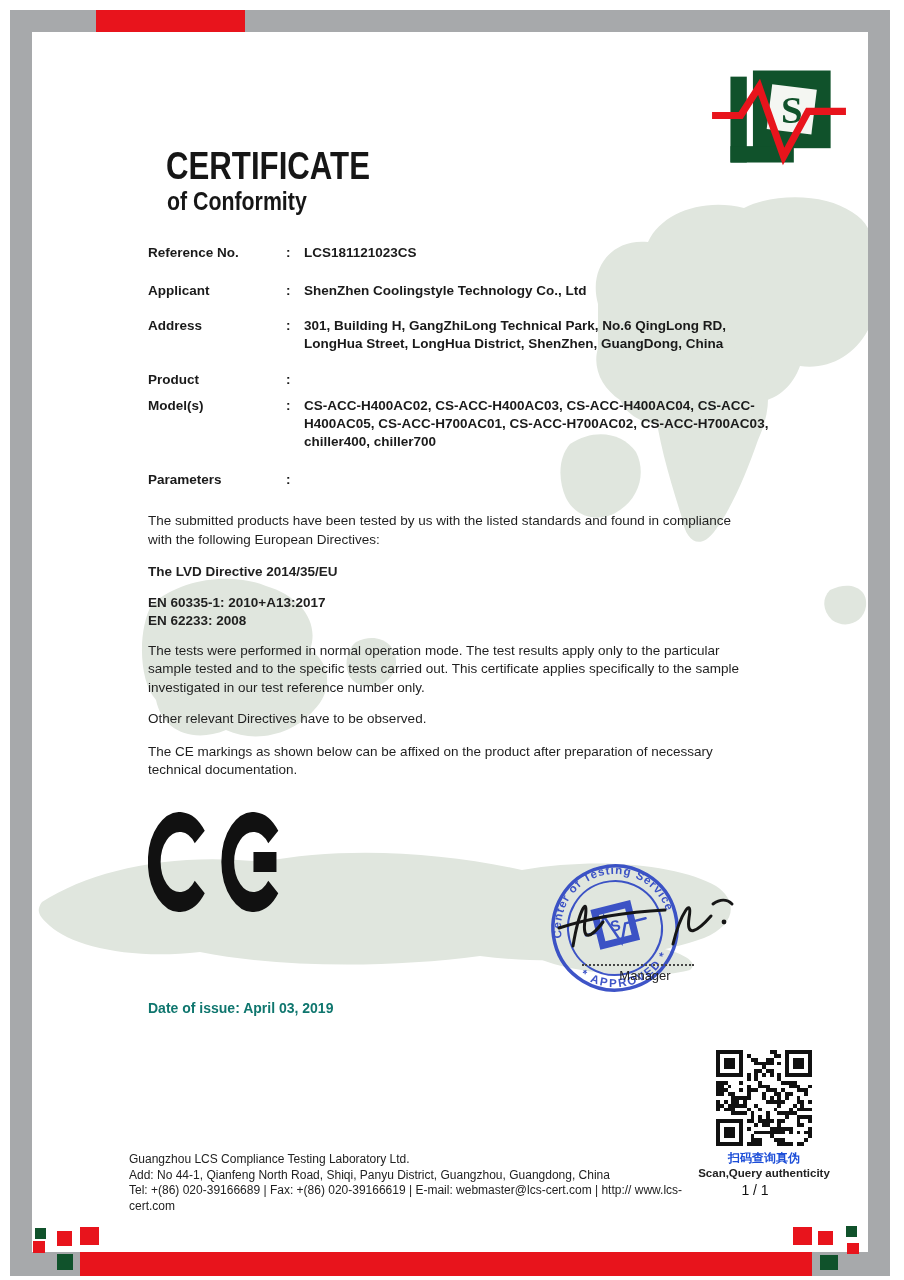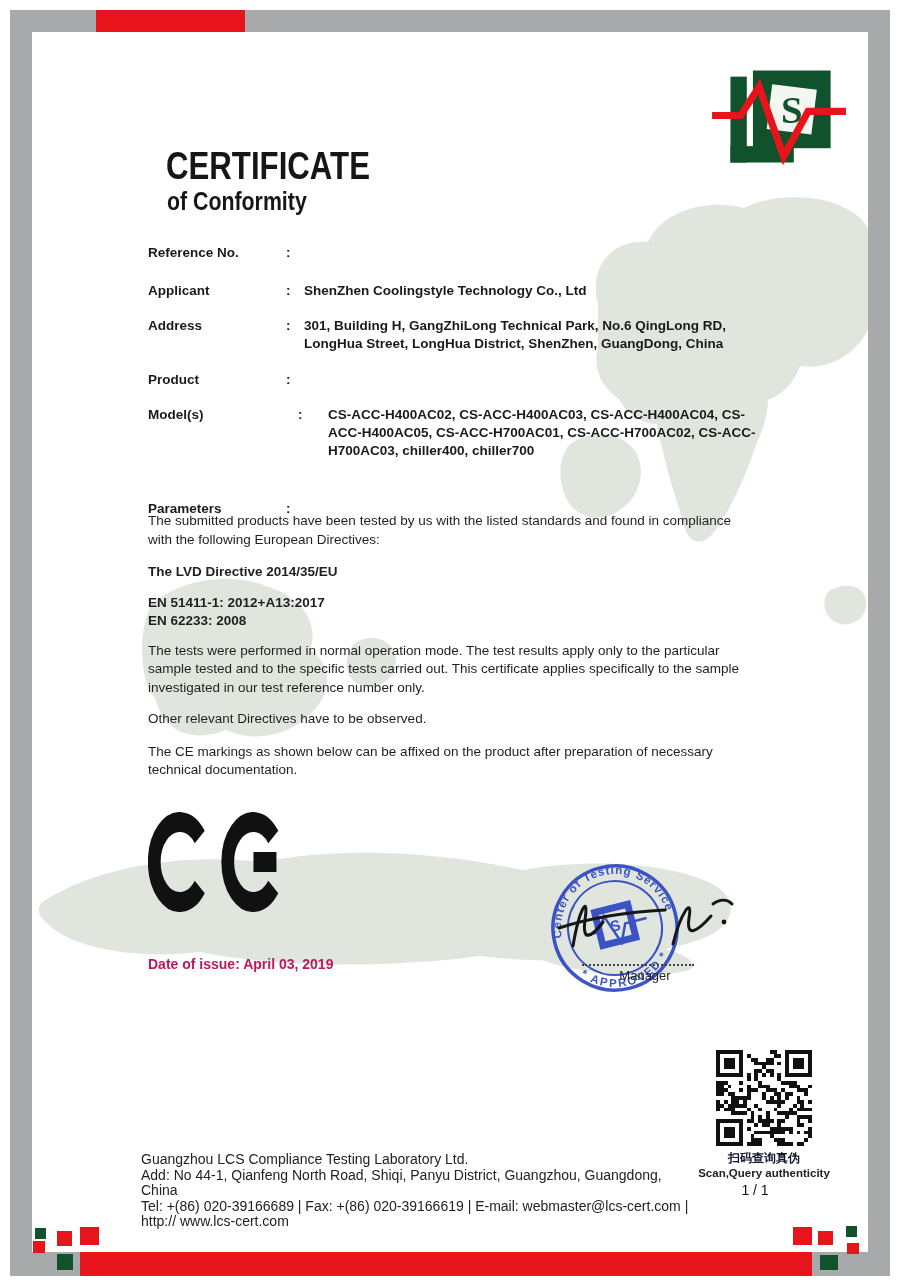--- a/index.html
+++ b/index.html
@@ -25,32 +25,32 @@
   .flabel{width:138px;flex:none;}
   .fcolon{width:18px;flex:none;}
   .fvalue{flex:1;}
   .statements{position:absolute;left:148px;top:512px;width:592px;font-size:13.5px;
               line-height:18.5px;color:#1f1f1f;}
   .statements p{margin:0 0 14px 0;}
   .statements .bold{font-weight:bold;}
   .std{font-weight:bold;line-height:18.5px;}
   .std-block{margin:0 0 11px 0;}
   .ce{position:absolute;left:148px;top:812px;}
-  .date-issue{position:absolute;left:148px;top:956px;font-size:14px;font-weight:bold;color:#be185d;}
+  .date-issue{position:absolute;left:148px;top:1000px;font-size:14px;font-weight:bold;color:#0f766e;}
   .stamp{position:absolute;left:535px;top:848px;width:160px;height:160px;opacity:.92;}
   .signature{position:absolute;left:545px;top:882px;width:190px;height:85px;}
   .sig-line{position:absolute;left:582px;top:964px;width:112px;border-top:2px dotted #444;}
   .manager{position:absolute;left:600px;top:968px;width:90px;text-align:center;
            font-size:13px;color:#222;}
   
-  .footer{position:absolute;left:141px;top:1152px;width:560px;font-size:14px;
+  .footer{position:absolute;left:129px;top:1152px;width:560px;font-size:12px;
           line-height:15.5px;color:#222;}
   .qr{position:absolute;left:716px;top:1050px;width:96px;height:96px;}
   .qr-cap{position:absolute;left:688px;top:1150px;width:152px;text-align:center;}
-  .qr-zh{font-size:12px;font-weight:bold;color:#0f172a;}
+  .qr-zh{font-size:12px;font-weight:bold;color:#1d4ed8;}
   .qr-en{font-size:11.5px;font-weight:bold;color:#222;}
   .page-num{position:absolute;left:700px;top:1182px;width:110px;text-align:center;
             font-size:14px;font-weight:normal;color:#111;}
 </style>
 </head>
 <body>
 
 <div class="page">
 
   <svg class="map" width="904" height="1280" viewBox="0 0 904 1280">
@@ -99,51 +99,52 @@
       <polyline points="2,52 30,52 48,24 72,92 96,48 133,48" fill="none" stroke="#e8141c" stroke-width="7" stroke-linejoin="miter"></polyline>
     </svg>
 
     <div class="title">CERTIFICATE</div>
     <div class="subtitle">of Conformity</div>
 
     <div class="fields">
       <div class="frow" style="margin-bottom:20px;">
         <span class="flabel">Reference No.</span>
         <span class="fcolon">:</span>
+        <span class="fvalue">LCS181121023CS</span>
       </div>
       <div class="frow" style="margin-bottom:17px;">
         <span class="flabel">Applicant</span>
         <span class="fcolon">:</span>
         <span class="fvalue">ShenZhen Coolingstyle Technology Co., Ltd</span>
       </div>
       <div class="frow" style="margin-bottom:18px;">
         <span class="flabel">Address</span>
         <span class="fcolon">:</span>
         <span class="fvalue">301, Building H, GangZhiLong Technical Park, No.6 QingLong RD, LongHua Street, LongHua District, ShenZhen, GuangDong, China</span>
       </div>
-      <div class="frow" style="margin-bottom:17px;">
+      <div class="frow" style="margin-bottom:8px;">
         <span class="flabel">Product</span>
         <span class="fcolon">:</span>
       </div>
-      <div class="frow" style="margin-bottom:40px;gap:12px;">
+      <div class="frow" style="margin-bottom:20px;">
         <span class="flabel">Model(s)</span>
         <span class="fcolon">:</span>
         <span class="fvalue">CS-ACC-H400AC02, CS-ACC-H400AC03, CS-ACC-H400AC04, CS-ACC-H400AC05, CS-ACC-H700AC01, CS-ACC-H700AC02, CS-ACC-H700AC03, chiller400, chiller700</span>
       </div>
       <div class="frow">
         <span class="flabel">Parameters</span>
         <span class="fcolon">:</span>
       </div>
     </div>
 
     <div class="statements">
       <p>The submitted products have been tested by us with the listed standards and found in compliance with the following European Directives:</p>
       <p class="bold" style="margin-bottom:12px;">The LVD Directive 2014/35/EU</p>
       <div class="std-block">
-        <div class="std">EN 51411-1: 2012+A13:2017</div>
+        <div class="std">EN 60335-1: 2010+A13:2017</div>
         <div class="std">EN 62233: 2008</div>
       </div>
       <p style="margin-bottom:13px;">The tests were performed in normal operation mode. The test results apply only to the particular sample tested and to the specific tests carried out. This certificate applies specifically to the sample investigated in our test reference number only.</p>
       <p>Other relevant Directives have to be observed.</p>
       <p style="margin-bottom:13px;">The CE markings as shown below can be affixed on the product after preparation of necessary technical documentation.</p>
     </div>
 
     <svg class="ce" width="147" height="100" viewBox="0 0 230 100" preserveAspectRatio="none">
       <path d="M 81 25 A 40 40 0 1 0 81 75" fill="none" stroke="#111" stroke-width="20"></path>
       <g transform="translate(115 0)">

